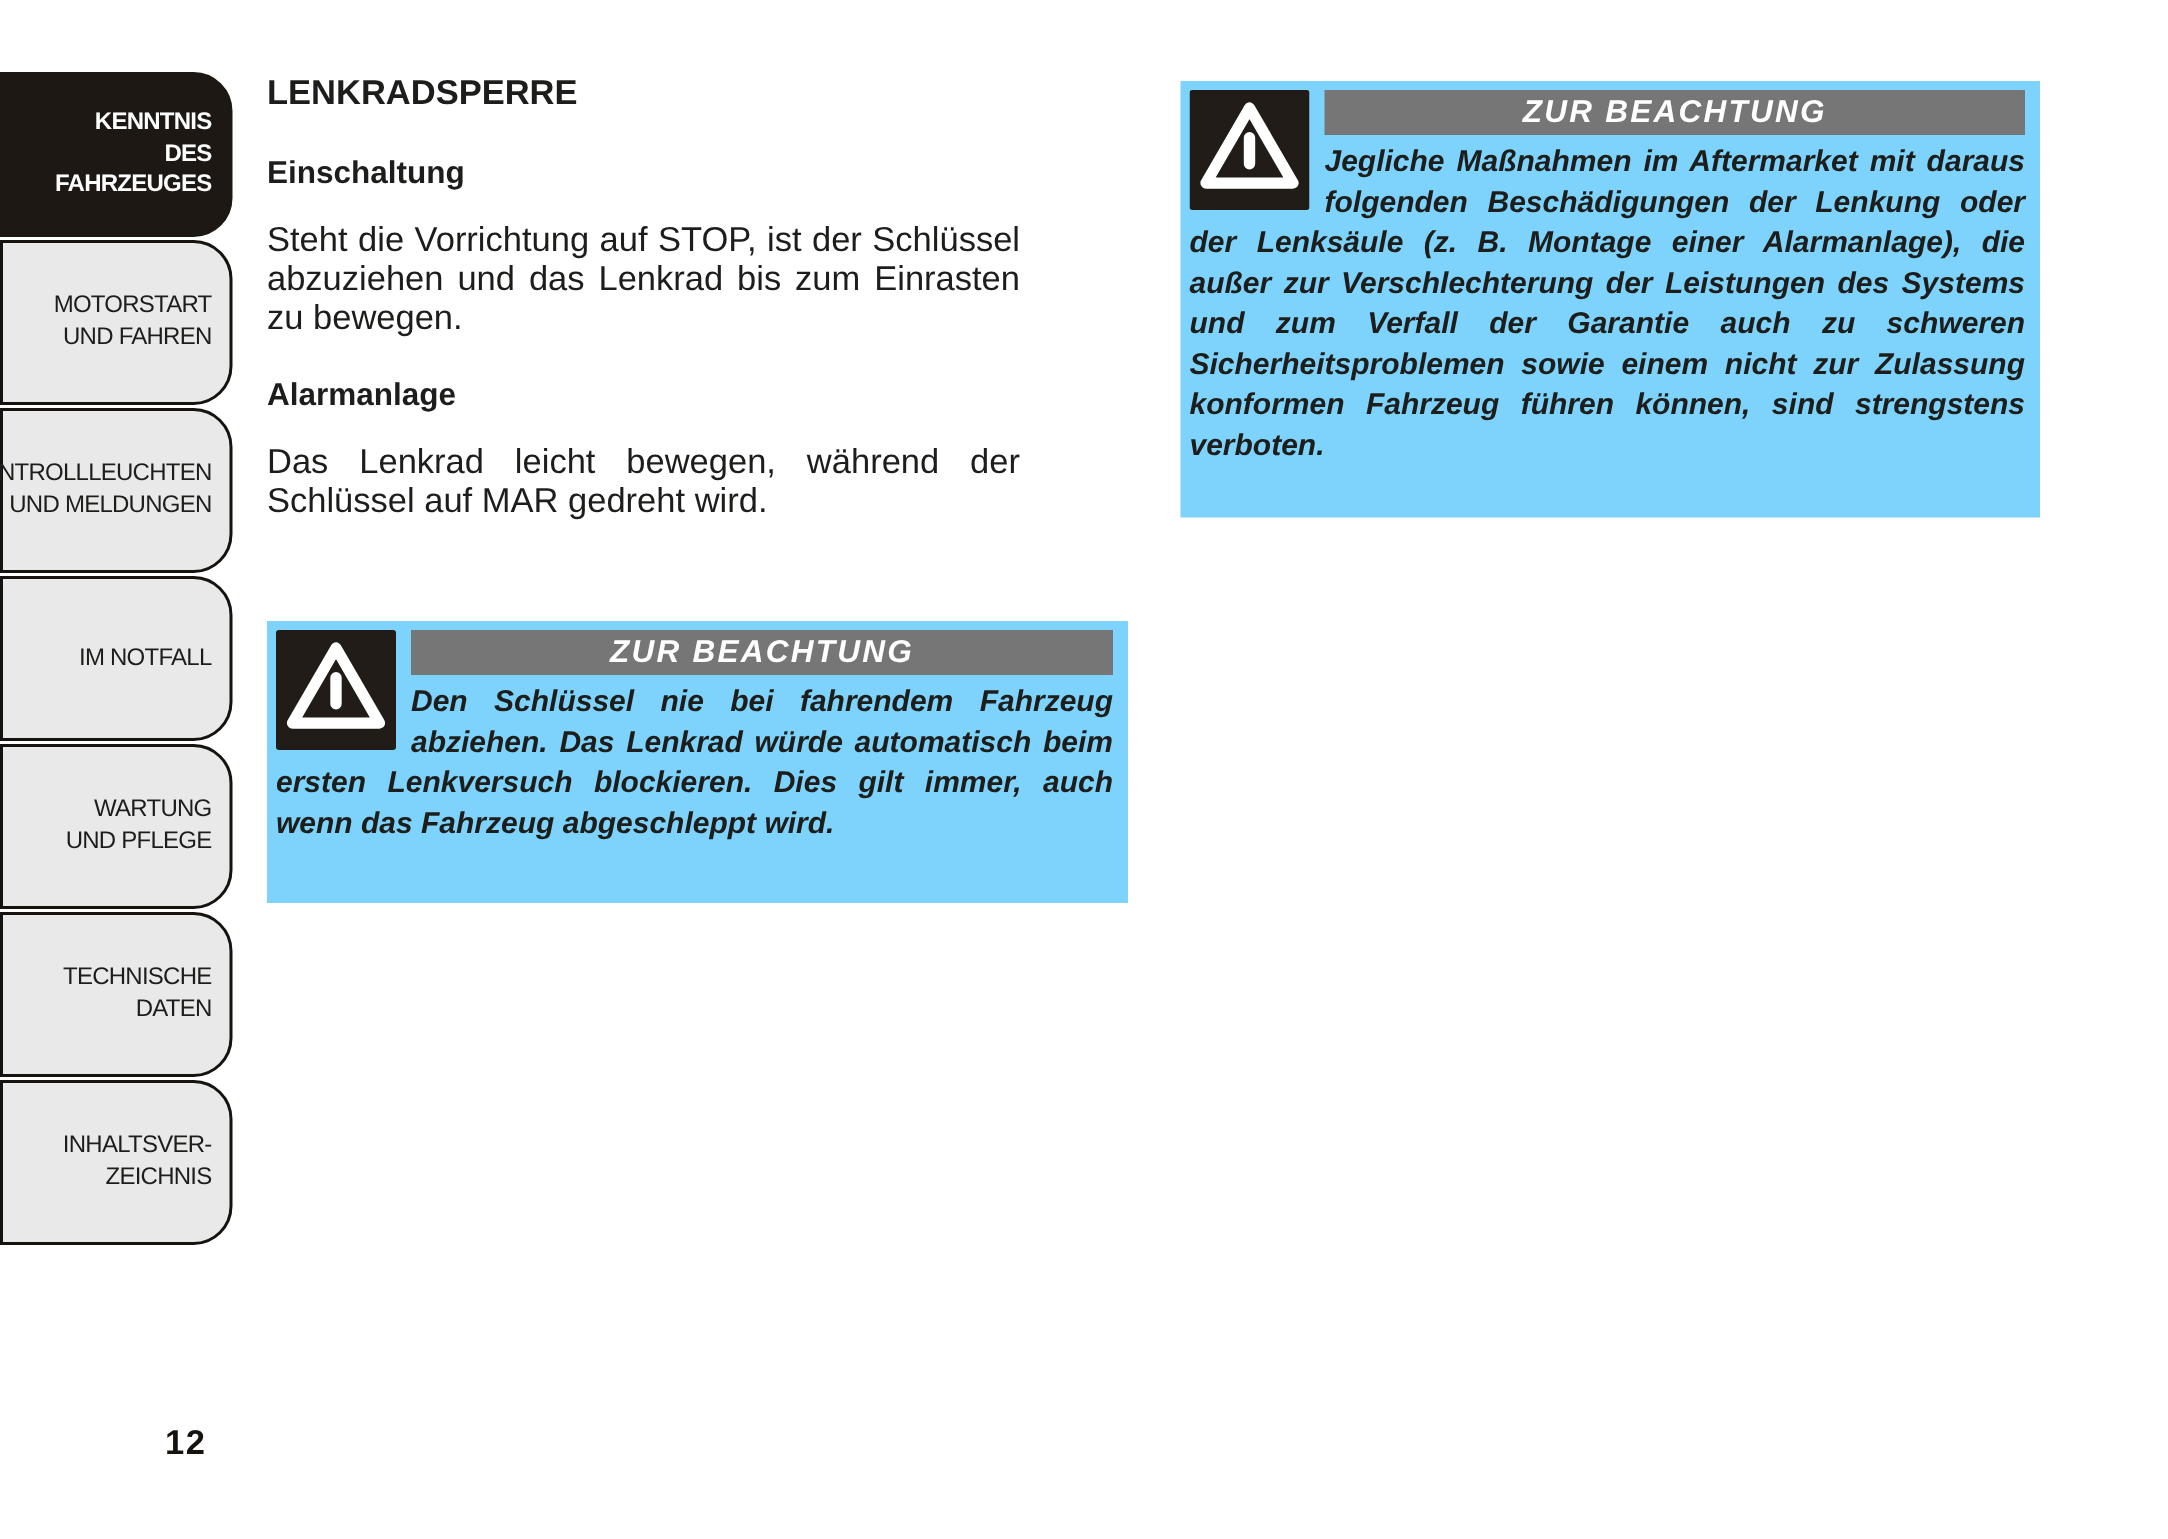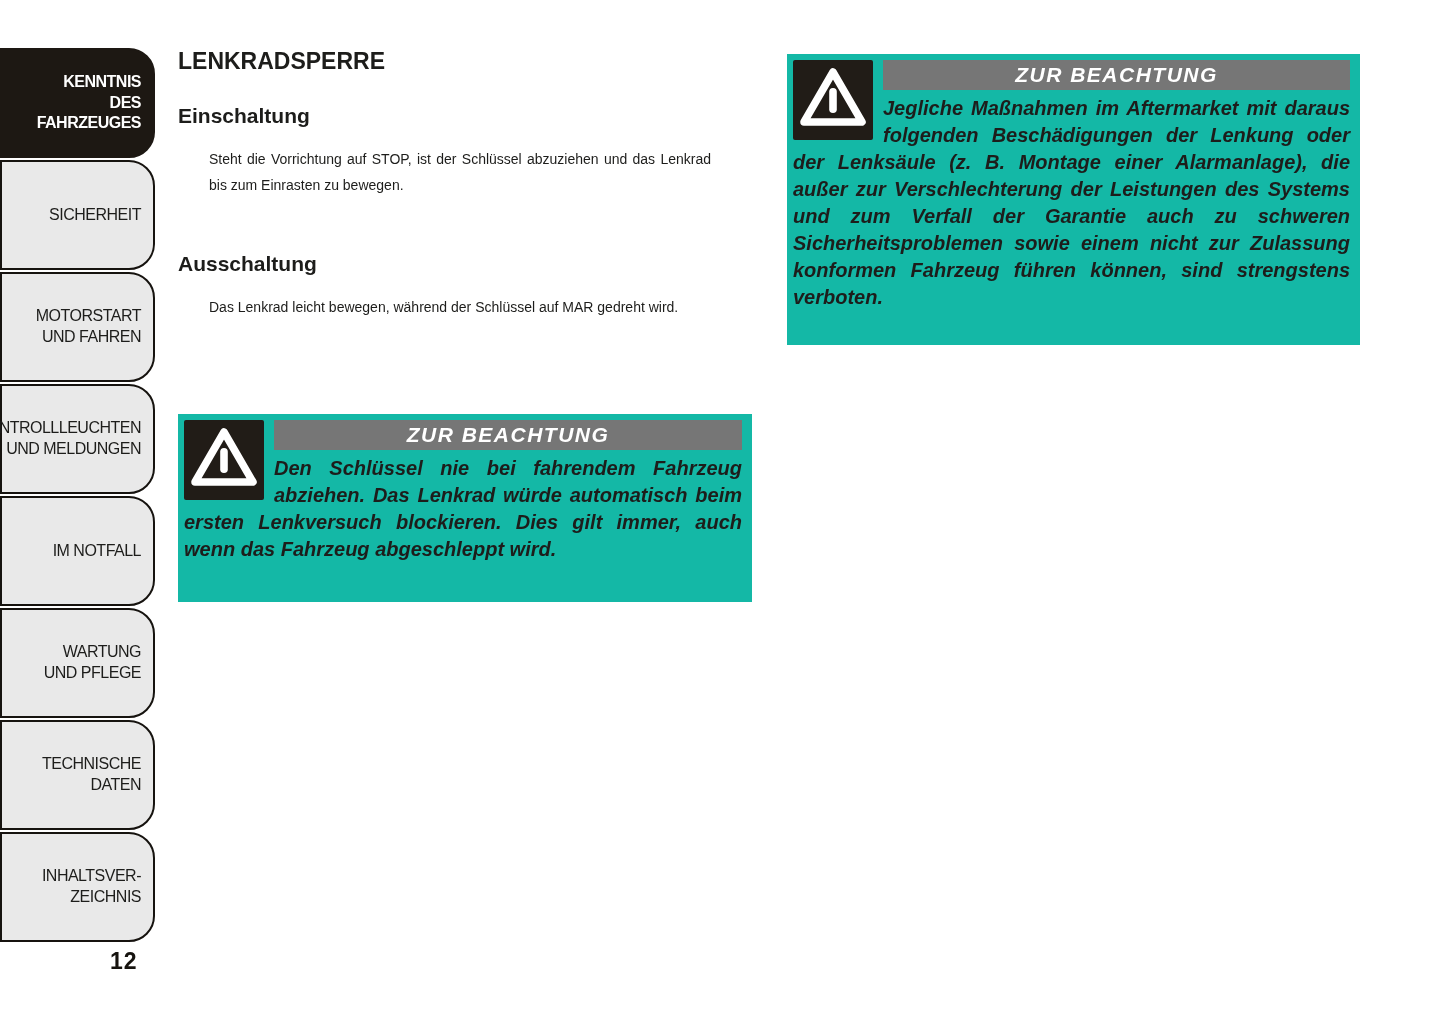--- a/index.html
+++ b/index.html
@@ -51,30 +51,30 @@
     font-size: 23px; font-weight: bold; color: #1d1d1b;
   }
   .sec-heading {
     position: absolute; left: 178px; width: 575px;
     font-size: 21px; font-weight: bold; color: #1d1d1b;
   }
   .sec-heading.h-ein { top: 104px; }
   .sec-heading.h-aus { top: 252px; }
   .sec-body {
     position: absolute; left: 178px; width: 502px;
-    font-size: 14px; line-height: 26px;
-    text-align: justify; color: #1d1d1b; margin-left: 31px;
+    font-size: 23px; line-height: 26px;
+    text-align: justify; color: #1d1d1b;
   }
   .sec-body.b-ein { top: 146px; }
   .sec-body.b-aus { top: 294px; }
 
   
   .warnbox {
     position: absolute;
-    background: #14b8a6;
+    background: #7dd3fc;
     padding: 6px 10px 12px 6px;
   }
   .warnbox.left  { left: 178px; top: 414px; width: 574px; min-height: 188px; }
   .warnbox.right { left: 787px; top: 54px;  width: 573px; min-height: 291px; }
   .warnicon {
     float: left; width: 80px; height: 80px;
     margin: 0 10px 8px 0;
   }
   .warnicon svg { display: block; width: 80px; height: 80px; }
   .warntitle {
@@ -92,23 +92,20 @@
     color: #1d1d1b;
   }
 </style>
 </head>
 <body>
 
 <nav class="sidebar">
   <div class="tab active">
     <span class="tab-label">KENNTNIS
 DES FAHRZEUGES</span>
-  </div>
-  <div class="tab">
-    <span class="tab-label">SICHERHEIT</span>
   </div>
   <div class="tab">
     <span class="tab-label">MOTORSTART
 UND FAHREN</span>
   </div>
   <div class="tab">
     <span class="tab-label">KONTROLLLEUCHTEN
 UND MELDUNGEN</span>
   </div>
   <div class="tab">
@@ -129,21 +126,21 @@
 
 <div class="pagenum">12</div>
 
 <main>
 
   <h1 class="doc-title">LENKRADSPERRE</h1>
 
   <h2 class="sec-heading h-ein">Einschaltung</h2>
   <p class="sec-body b-ein">Steht die Vorrichtung auf STOP, ist der Schlüssel abzuziehen und das Lenkrad bis zum Einrasten zu bewegen.</p>
 
-  <h2 class="sec-heading h-aus">Ausschaltung</h2>
+  <h2 class="sec-heading h-aus">Alarmanlage</h2>
   <p class="sec-body b-aus">Das Lenkrad leicht bewegen, während der Schlüssel auf MAR gedreht wird.</p>
 
   <div class="warnbox left">
     <div class="warnicon">
       <svg viewBox="0 0 80 80" xmlns="http://www.w3.org/2000/svg" aria-hidden="true">
         <rect x="0" y="0" width="80" height="80" rx="2" fill="#211c17"></rect>
         <path d="M40 12 L69 62 L11 62 Z" fill="none" stroke="#ffffff" stroke-width="7.5" stroke-linejoin="round"></path>
         <rect x="36.2" y="28" width="7.6" height="25" rx="3.8" fill="#ffffff"></rect>
       </svg>
     </div>

